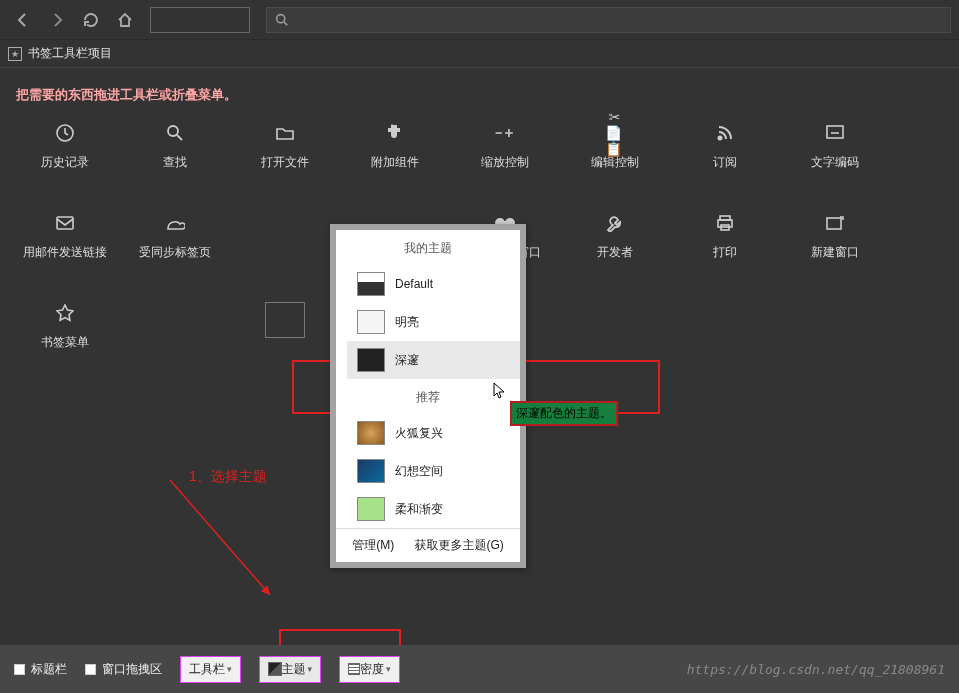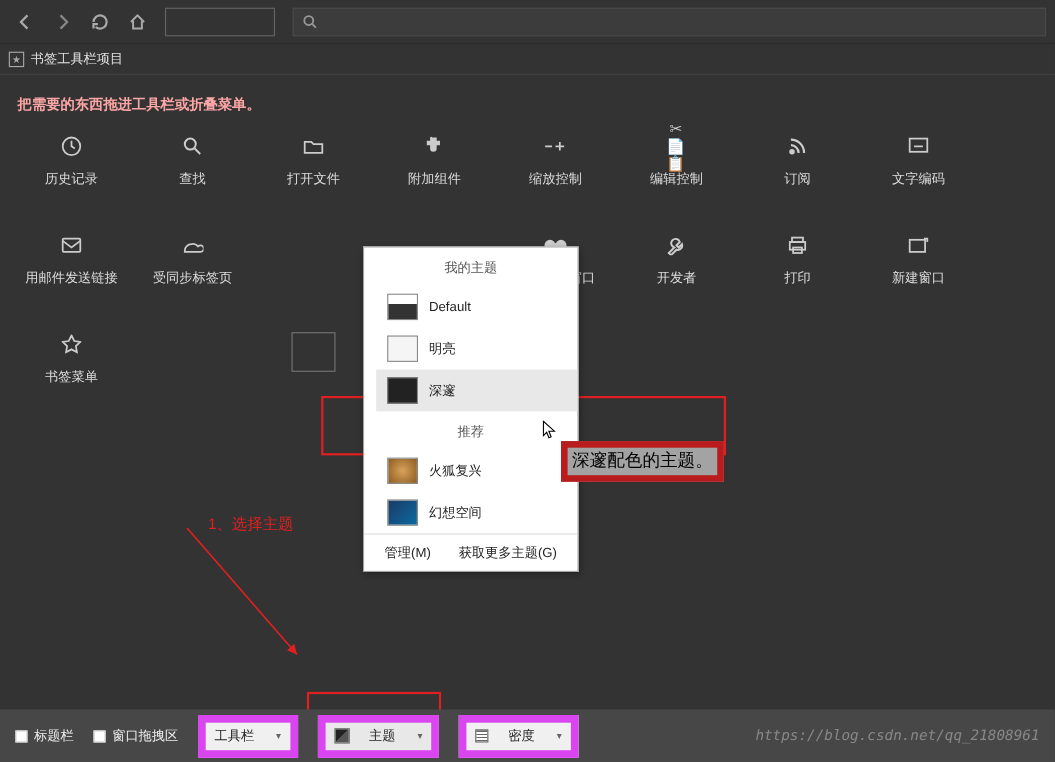--- a/index.html
+++ b/index.html
@@ -85,21 +85,21 @@
   .anno-red { color: #e02020; font-size: 14px; position: absolute; }
   .red-box { position: absolute; border: 2px solid #e02020; pointer-events: none; }
   svg.arrow { position: absolute; pointer-events: none; }
 
   
   .theme-panel {
     position: absolute;
     left: 330px; top: 224px;
     width: 196px;
     background: #fff; color: #222;
-    border: 1px solid #a3a3a3;
+    border: 6px solid #a3a3a3;
     box-shadow: 1px 2px 6px rgba(0,0,0,.35);
     z-index: 20;
   }
   .theme-panel .section-title {
     text-align: center; font-size: 12px;
     padding: 10px 0 8px;
     color: #555;
   }
   .theme-item {
     display: flex; align-items: center;
@@ -115,24 +115,24 @@
   }
   .panel-divider { height: 1px; background: #ddd; margin: 0; }
   .panel-footer {
     display: flex; justify-content: space-around;
     padding: 8px 6px;
     font-size: 12px;
   }
   .panel-footer span { cursor: pointer; }
   .tooltip {
     position: absolute;
-    background: #a3a3a3;
-    border: 6px solid #b91c1c;
+    background: #15803d;
+    border: 2px solid #b91c1c;
     color: #000;
-    font-size: 16px;
+    font-size: 12px;
     padding: 2px 4px;
     z-index: 30;
     white-space: nowrap;
   }
   .cursor-ptr {
     position: absolute;
     z-index: 25;
     color: #000;
     font-size: 16px;
   }
@@ -146,23 +146,23 @@
     color: #eee; font-size: 12px;
   }
   .chk {
     display: inline-flex; align-items: center; gap: 6px;
   }
   .chkbox {
     width: 11px; height: 11px; border: 1px solid #ccc;
     display: inline-block; background: #fff;
   }
   .btn-small {
-    display: inline-flex; align-items: center; gap: 18px;
+    display: inline-flex; align-items: center; gap: 0;
     background: #f0f0f0; color: #222;
-    border: 7px solid #d946ef;
+    border: 1px solid #d946ef;
     padding: 4px 8px;
     font-size: 12px;
     cursor: pointer;
   }
   .btn-small.dark { background: #e8e8e8; }
   .btn-chevron { color: #666; font-size: 9px; margin-left: 2px; }
   .theme-btn-icon {
     width: 14px; height: 14px;
     background: linear-gradient(135deg, #222 50%, #555 50%);
     border: 1px solid #666;
@@ -381,20 +381,24 @@
 
   <div class="section-title">推荐</div>
 
   <div class="theme-item">
     <span class="theme-thumb" style="background:radial-gradient(circle,#d9a25a,#8a5a20);"></span>
     <span>火狐复兴</span>
   </div>
   <div class="theme-item">
     <span class="theme-thumb" style="background:linear-gradient(135deg,#1b3b66,#0a6aa0);"></span>
     <span>幻想空间</span>
+  </div>
+  <div class="theme-item">
+    <span class="theme-thumb" style="background:#a7e28a;"></span>
+    <span>柔和渐变</span>
   </div>
 
   <div class="panel-divider"></div>
   <div class="panel-footer">
     <span>管理(M)</span>
     <span>获取更多主题(G)</span>
   </div>
 </div>
 
 <div class="cursor-ptr" style="left:493px; top:382px;">

